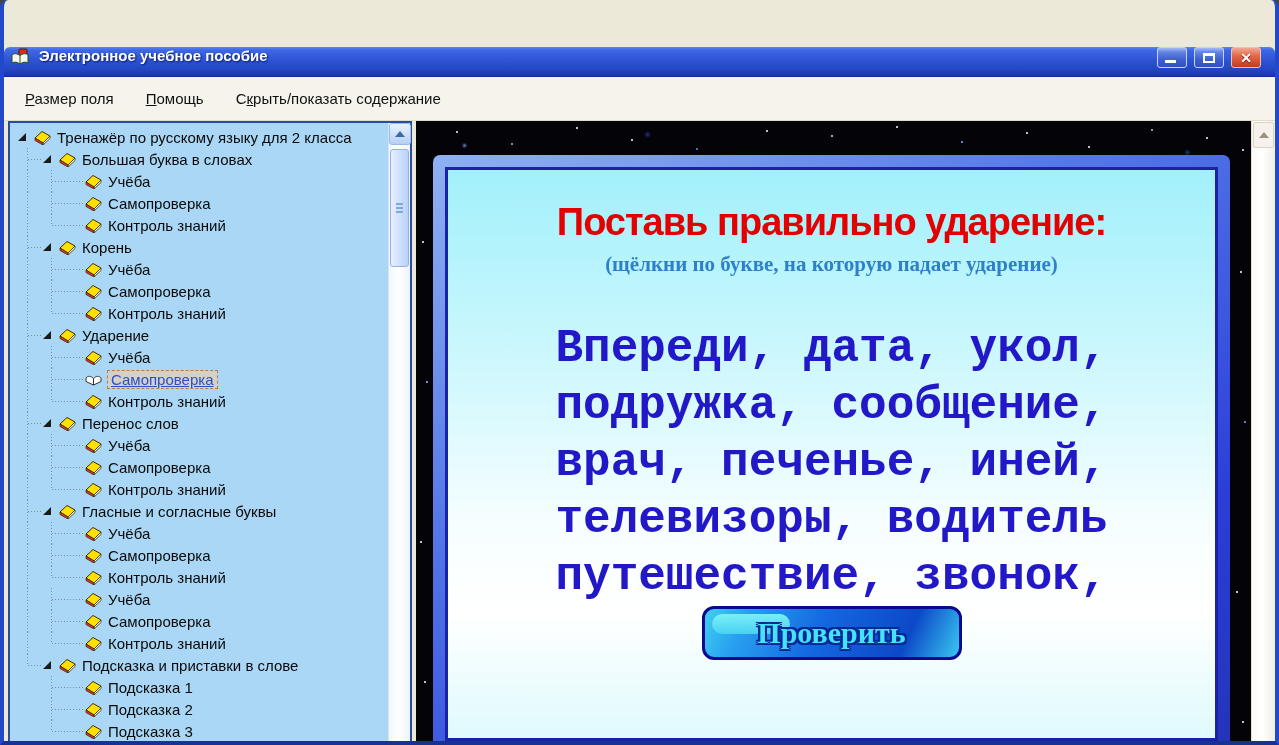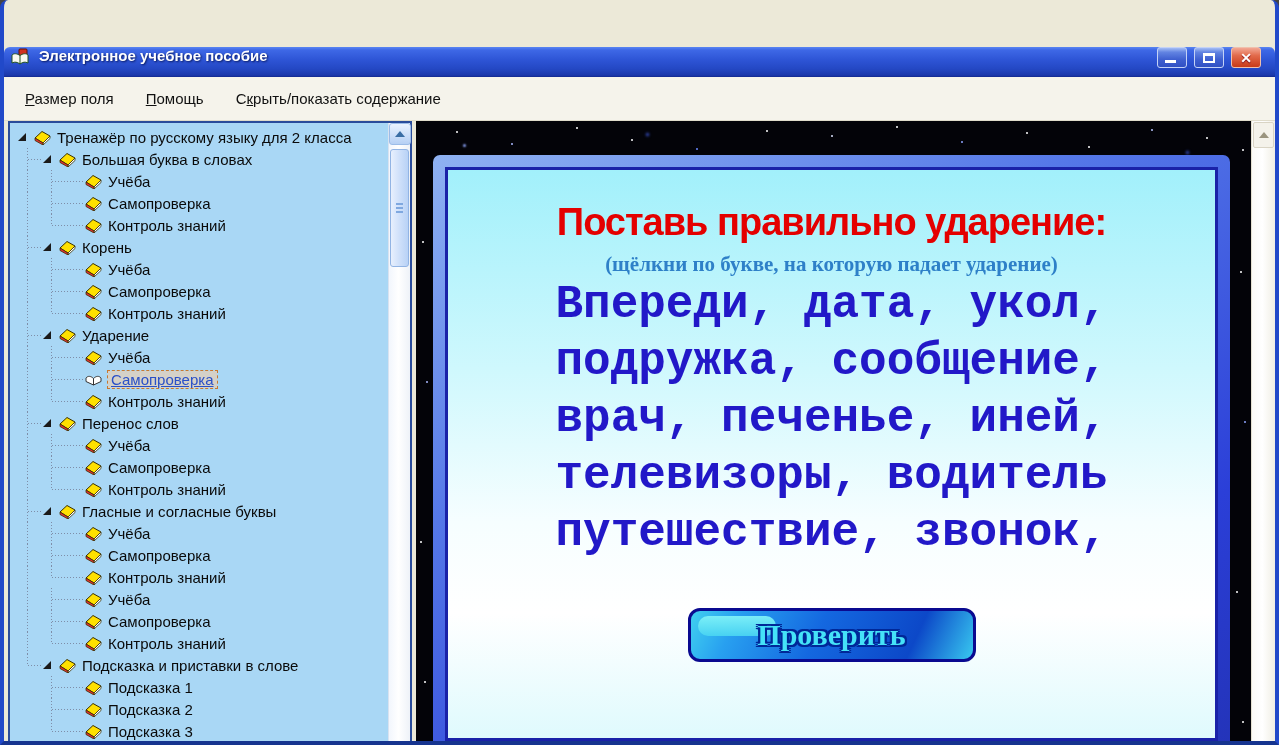--- a/index.html
+++ b/index.html
@@ -102,25 +102,25 @@
     border-radius:7px; padding:12px;
   }
   .panel-mid{ width:100%; height:100%; border:3px solid #1A22A8; }
   .panel-inner{
     width:100%; height:100%;
     background:linear-gradient(180deg,#A2F0FB 0%,#CFF8FD 35%,#F6FEFF 62%,#FFFFFF 78%,#DFFAFD 100%);
     display:flex; flex-direction:column; align-items:center;
   }
   .heading{ margin-top:30px; font-size:38px; line-height:44px; font-weight:bold; color:#E40000; letter-spacing:-1px; }
   .subheading{ margin-top:7px; font-family:"Liberation Serif",serif; font-weight:bold; font-size:21px; line-height:26px; color:#2E80C8; }
-  .words{ text-align:left; }
+  .words{ margin-top:44px; text-align:left; }
   .word-line{ font-family:"Liberation Mono","DejaVu Sans Mono",monospace; font-weight:bold;
     font-size:46px; line-height:57px; color:#2218C8; white-space:pre; }
   .check-btn{
-    margin-top:46px; width:288px; height:54px; border:3px solid #0A0A90; border-radius:12px;
+    width:260px; height:54px; border:3px solid #0A0A90; border-radius:12px;
     background:linear-gradient(115deg,#40D0F0 0%,#28A0F0 16%,#1468E0 45%,#0C48C8 78%,#38C8F0 100%);
     display:flex; align-items:center; justify-content:center; position:relative; cursor:pointer;
   }
   .check-btn::before{ content:""; position:absolute; left:7px; top:5px; width:78px; height:20px;
     background:linear-gradient(180deg,#7FF2F8,#49D4F2); border-radius:11px; opacity:.95; }
   .check-btn-label{
     position:relative; font-family:"Liberation Serif",serif; font-weight:bold; font-size:30px; color:#45E2F8;
     text-shadow:-2px 0 #002898, 2px 0 #002898, 0 -2px #002898, 0 2px #002898,
                 -2px -2px #002898, 2px 2px #002898, -2px 2px #002898, 2px -2px #002898;
   }

